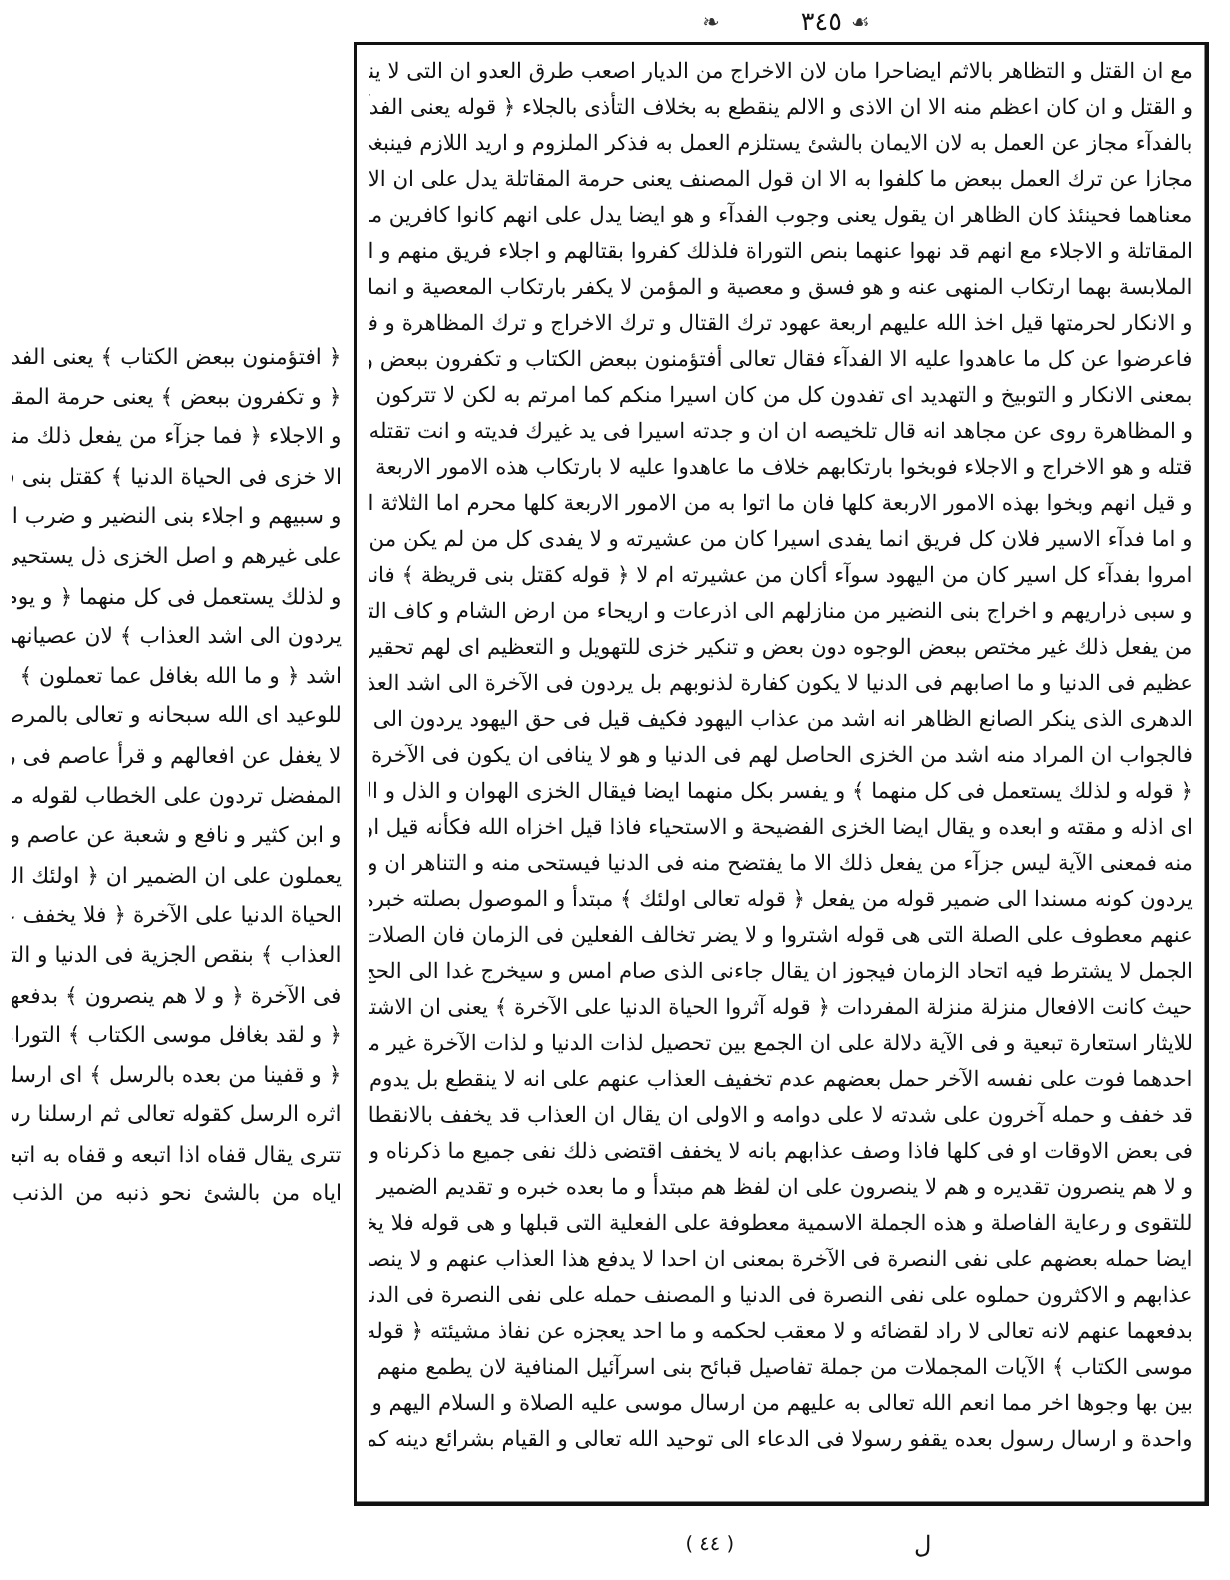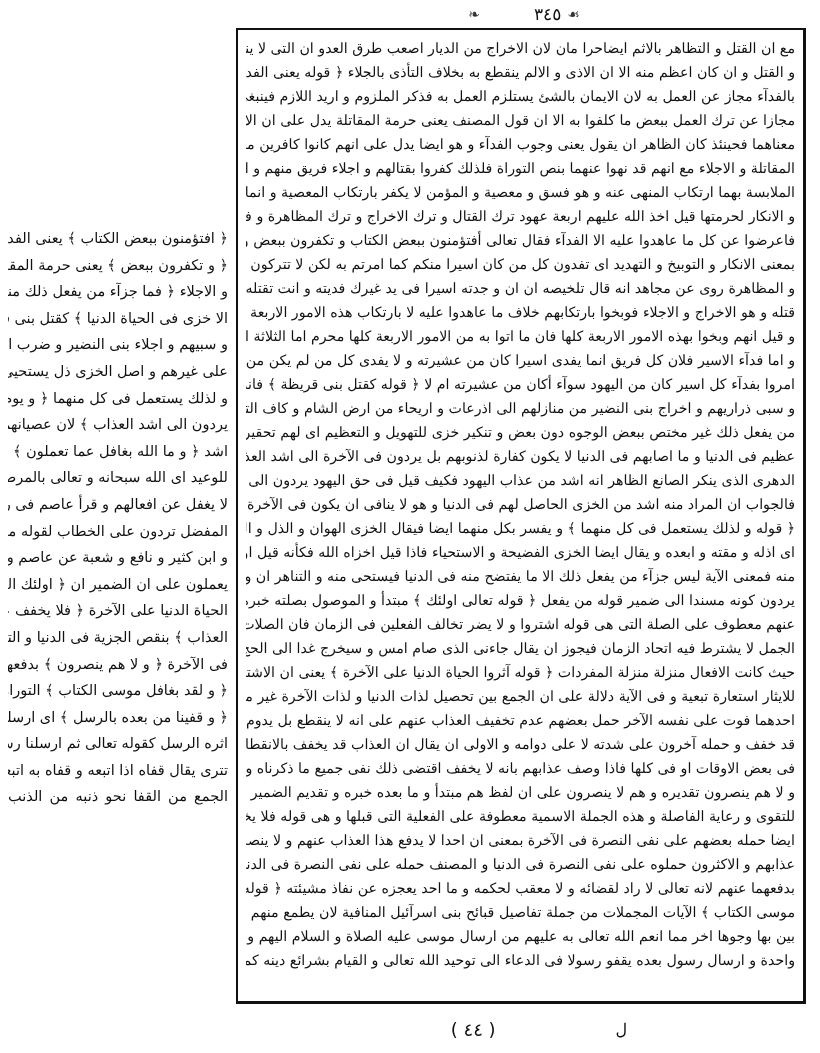--- a/index.html
+++ b/index.html
@@ -16,21 +16,21 @@
   .main { position: absolute; top: 6px; left: 8px; right: 8px;
           direction: rtl; text-align: justify; }
   .main .line { font-size: 14.2px; line-height: 24.0px; height: 24px; white-space: nowrap;
                 overflow: hidden; text-align: justify; text-align-last: justify; }
   .side { position: absolute; top: 225px; left: 8px; width: 220px; direction: rtl; }
   .side .line { font-size: 14.5px; line-height: 26.6px; height: 26.6px; white-space: nowrap;
                 overflow: hidden; text-align: justify; text-align-last: justify; }
   .footer { position: absolute; top: 1014px; left: 236px; width: 576px; height: 30px;
             display: flex; align-items: center; justify-content: center; direction: rtl; }
   .footer .sig { font-size: 16px; margin-left: 120px; }
-  .footer .num { font-size: 18px; font-family: "DejaVu Sans", sans-serif; margin-left: 30px; }
+  .footer .num { font-size: 13px; font-family: "DejaVu Sans", sans-serif; margin-left: 30px; }
 </style>
 </head>
 <body>
 
 <div class="header">
   <span class="orn">❧</span>
   <span class="pg">٣٤٥</span>
   <span class="orn">☙</span>
 </div>
 
@@ -93,19 +93,19 @@
     <div class="line">المفضل تردون على الخطاب لقوله منكم</div>
     <div class="line">و ابن كثير و نافع و شعبة عن عاصم و يعقوب</div>
     <div class="line">يعملون على ان الضمير ان ﴿ اولئك الذين</div>
     <div class="line">الحياة الدنيا على الآخرة ﴿ فلا يخفف عنهم</div>
     <div class="line">العذاب ﴾ بنقص الجزية فى الدنيا و التعذيب</div>
     <div class="line">فى الآخرة ﴿ و لا هم ينصرون ﴾ بدفعهما عنهم</div>
     <div class="line">﴿ و لقد بغافل موسى الكتاب ﴾ التوراة</div>
     <div class="line">﴿ و قفينا من بعده بالرسل ﴾ اى ارسلنا على</div>
     <div class="line">اثره الرسل كقوله تعالى ثم ارسلنا رسلنا</div>
     <div class="line">تترى يقال قفاه اذا اتبعه و قفاه به اتبعه</div>
-    <div class="line">الجمع من القفا نحو ذنبه من الذنب</div>
+    <div class="line">اياه من بالشئ نحو ذنبه من الذنب</div>
   </div>
 
 <div class="footer">
   <span class="sig">ل</span>
   <span class="num">( ٤٤ )</span>
 </div>
 
 </body></html>

